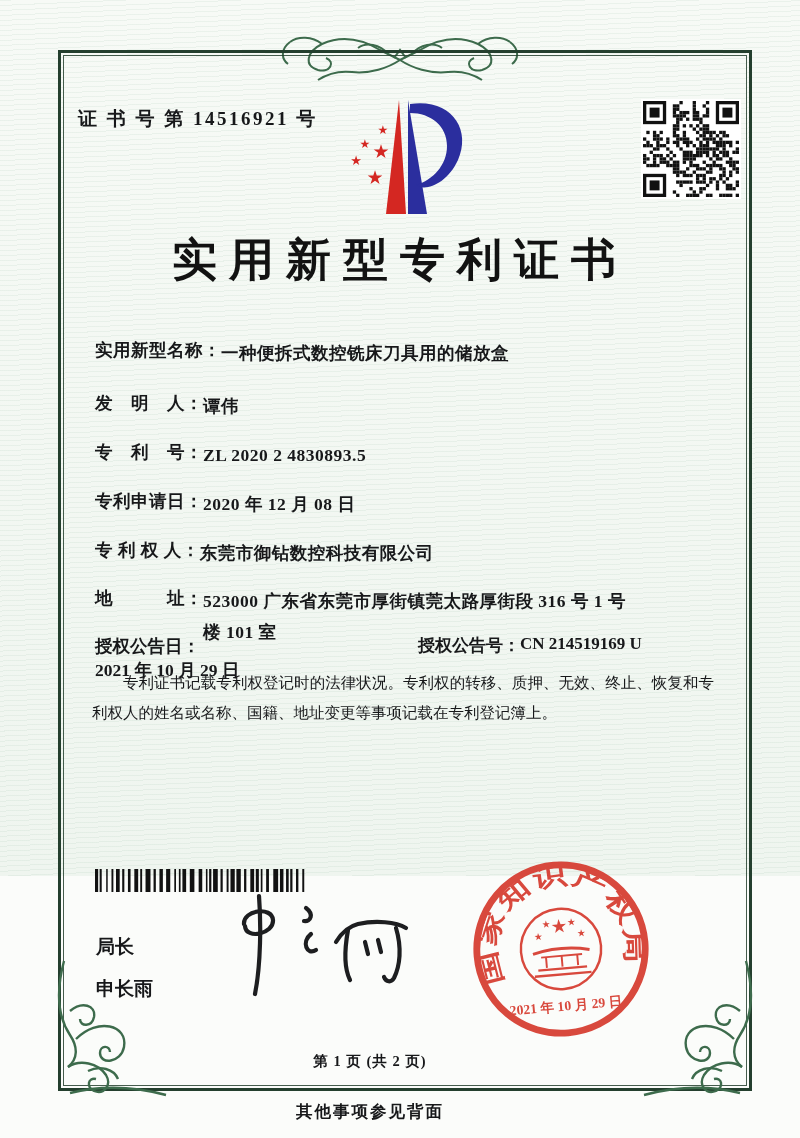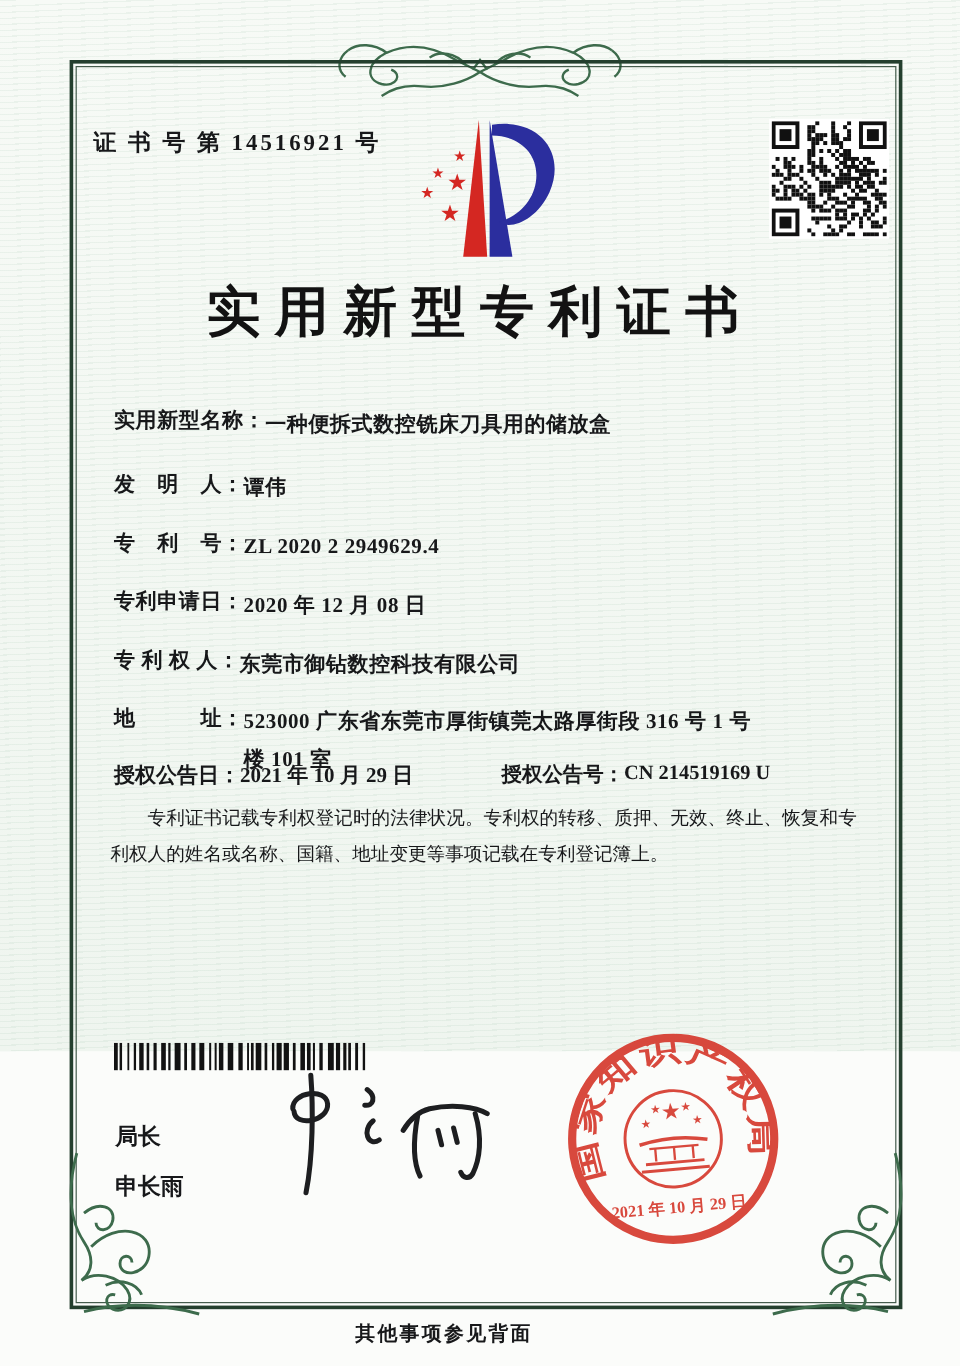--- a/index.html
+++ b/index.html
@@ -17,21 +17,21 @@
   
   #cert-no{left:78px;top:106px;font-size:19px;letter-spacing:2.5px;font-weight:600;}
   #logo{left:328px;top:90px;}
   #qr{left:641px;top:99px;background:#fff;padding:2px;}
   #title{left:0;top:230px;width:800px;text-align:center;font-size:45px;font-weight:700;
          letter-spacing:12px;color:#121212;}
   
   .frow{left:95px;width:620px;display:flex;font-size:17.5px;font-weight:600;letter-spacing:.5px;}
   .flabel{white-space:pre;flex:0 0 auto;}
   .fvalue{flex:1 1 auto;line-height:1.75;}
-  #row-grant-left{left:95px;display:flex;font-size:17.5px;font-weight:600;}
+  #row-grant-left{left:95px;display:flex;font-size:17.5px;font-weight:600;flex-direction:column;}
   #row-grant-right{left:418px;display:flex;font-size:17px;font-weight:600;}
   
   #body-text{left:92px;top:668px;width:622px;font-size:15.5px;line-height:1.95;
              text-align:justify;font-weight:500;}
   #body-text p{margin:0 0 2px 0;text-indent:2em;}
   
   #barcode{left:95px;top:869px;}
   #signer-title{left:96px;top:934px;font-size:19px;font-weight:600;}
   #signer-name{left:96px;top:976px;font-size:19px;font-weight:600;}
   #signature{left:210px;top:890px;}
@@ -408,21 +408,21 @@
     <span class="fvalue">一种便拆式数控铣床刀具用的储放盒</span>
   </div>
 
   <div id="title" class="abs">实用新型专利证书</div>
   <div class="abs frow" style="top:391px">
     <span class="flabel">发　明　人：</span>
     <span class="fvalue">谭伟</span>
   </div>
   <div class="abs frow" style="top:440px">
     <span class="flabel">专　利　号：</span>
-    <span class="fvalue">ZL 2020 2 2949629.4</span>
+    <span class="fvalue">ZL 2020 2 4830893.5</span>
   </div>
   <div class="abs frow" style="top:489px">
     <span class="flabel">专利申请日：</span>
     <span class="fvalue">2020 年 12 月 08 日</span>
   </div>
   <div class="abs frow" style="top:538px">
     <span class="flabel">专 利 权 人：</span>
     <span class="fvalue">东莞市御钻数控科技有限公司</span>
   </div>
   <div class="abs frow" style="top:586px;width:540px">
@@ -520,15 +520,16 @@
         <path d="M66,98 Q95,91 124,98" stroke-width="3"></path>
         <path d="M74,102 H116" stroke-width="2"></path>
         <path d="M79,102 V113 M95,102 V113 M111,102 V113" stroke-width="2"></path>
         <path d="M70,115 H120" stroke-width="2.5"></path>
         <path d="M66,121 H124" stroke-width="2.5"></path>
       </g>
     </g>
     <text x="95" y="158" text-anchor="middle" font-size="14" font-weight="700" fill="#d63a2e">2021 年 10 月 29 日</text>
   </svg>
 
+  <div id="page-info" class="abs">第 1 页 (共 2 页)</div>
   <div id="back-note" class="abs">其他事项参见背面</div>
 
 </div>
 
 </body></html>

